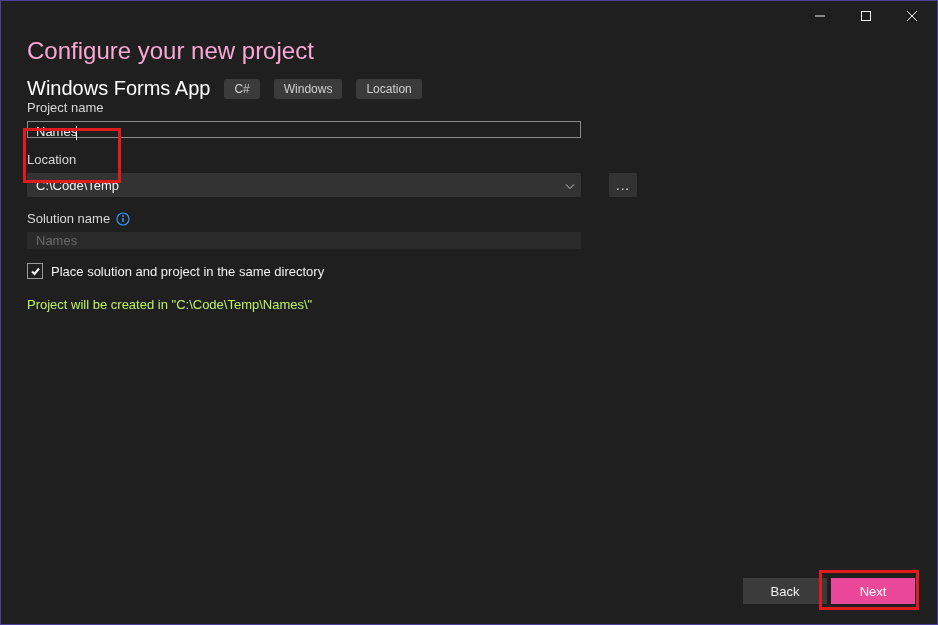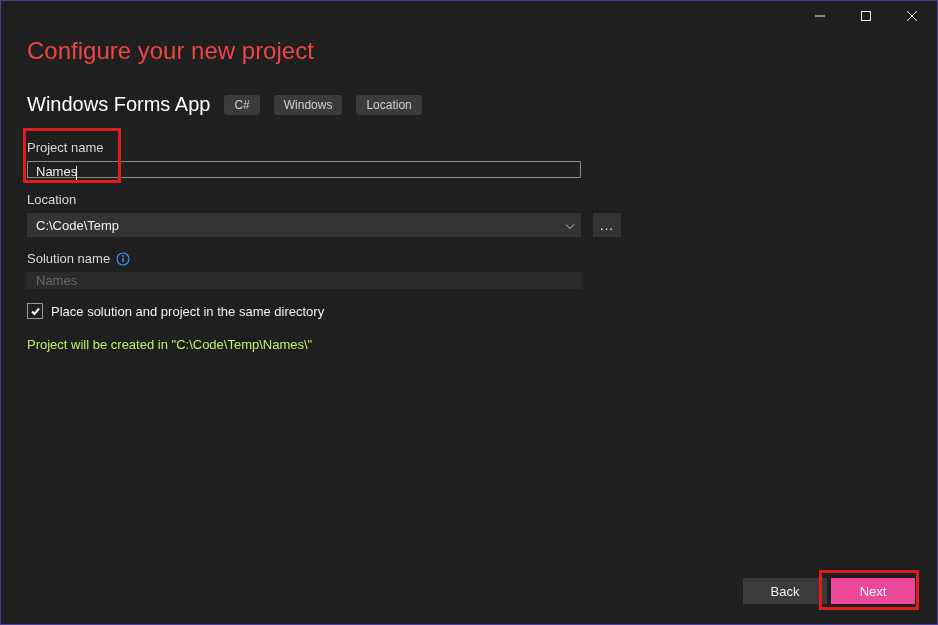--- a/index.html
+++ b/index.html
@@ -27,28 +27,27 @@
     justify-content: center;
     color: #f1f1f1;
   }
   .win-btn svg { stroke: #f1f1f1; stroke-width: 1; fill: none; }
   .content {
     padding: 6px 26px 0 26px;
   }
   .page-title {
     font-size: 24px;
     font-weight: 400;
-    color: #ef4444;
-    margin-bottom: 28px;
+    color: #f9a8d4;
+    margin-bottom: 12px;
   }
   .template-row {
     display: flex;
     align-items: center;
     gap: 14px;
-    margin-bottom: 24px;
   }
   .template-name {
     font-size: 20px;
     font-weight: 400;
     color: #ffffff;
   }
   .tag {
     background: #3b3b3b;
     color: #d0d0d0;
     font-size: 12px;
@@ -88,21 +87,21 @@
     border: 1px solid #2a2a2a;
   }
   .text-input::placeholder { color: #6a6a6a; }
   .caret {
     display: inline-block;
     width: 1px; height: 14px;
     background: #ffffff;
     vertical-align: middle;
     margin-left: -1px;
   }
-  .row-flex { display: flex; align-items: center; gap: 12px; }
+  .row-flex { display: flex; align-items: center; gap: 28px; }
   .dropdown {
     position: relative;
     width: 554px;
   }
   .dropdown select {
     appearance: none;
     -webkit-appearance: none;
     width: 100%;
     height: 24px;
     background: #333333;

